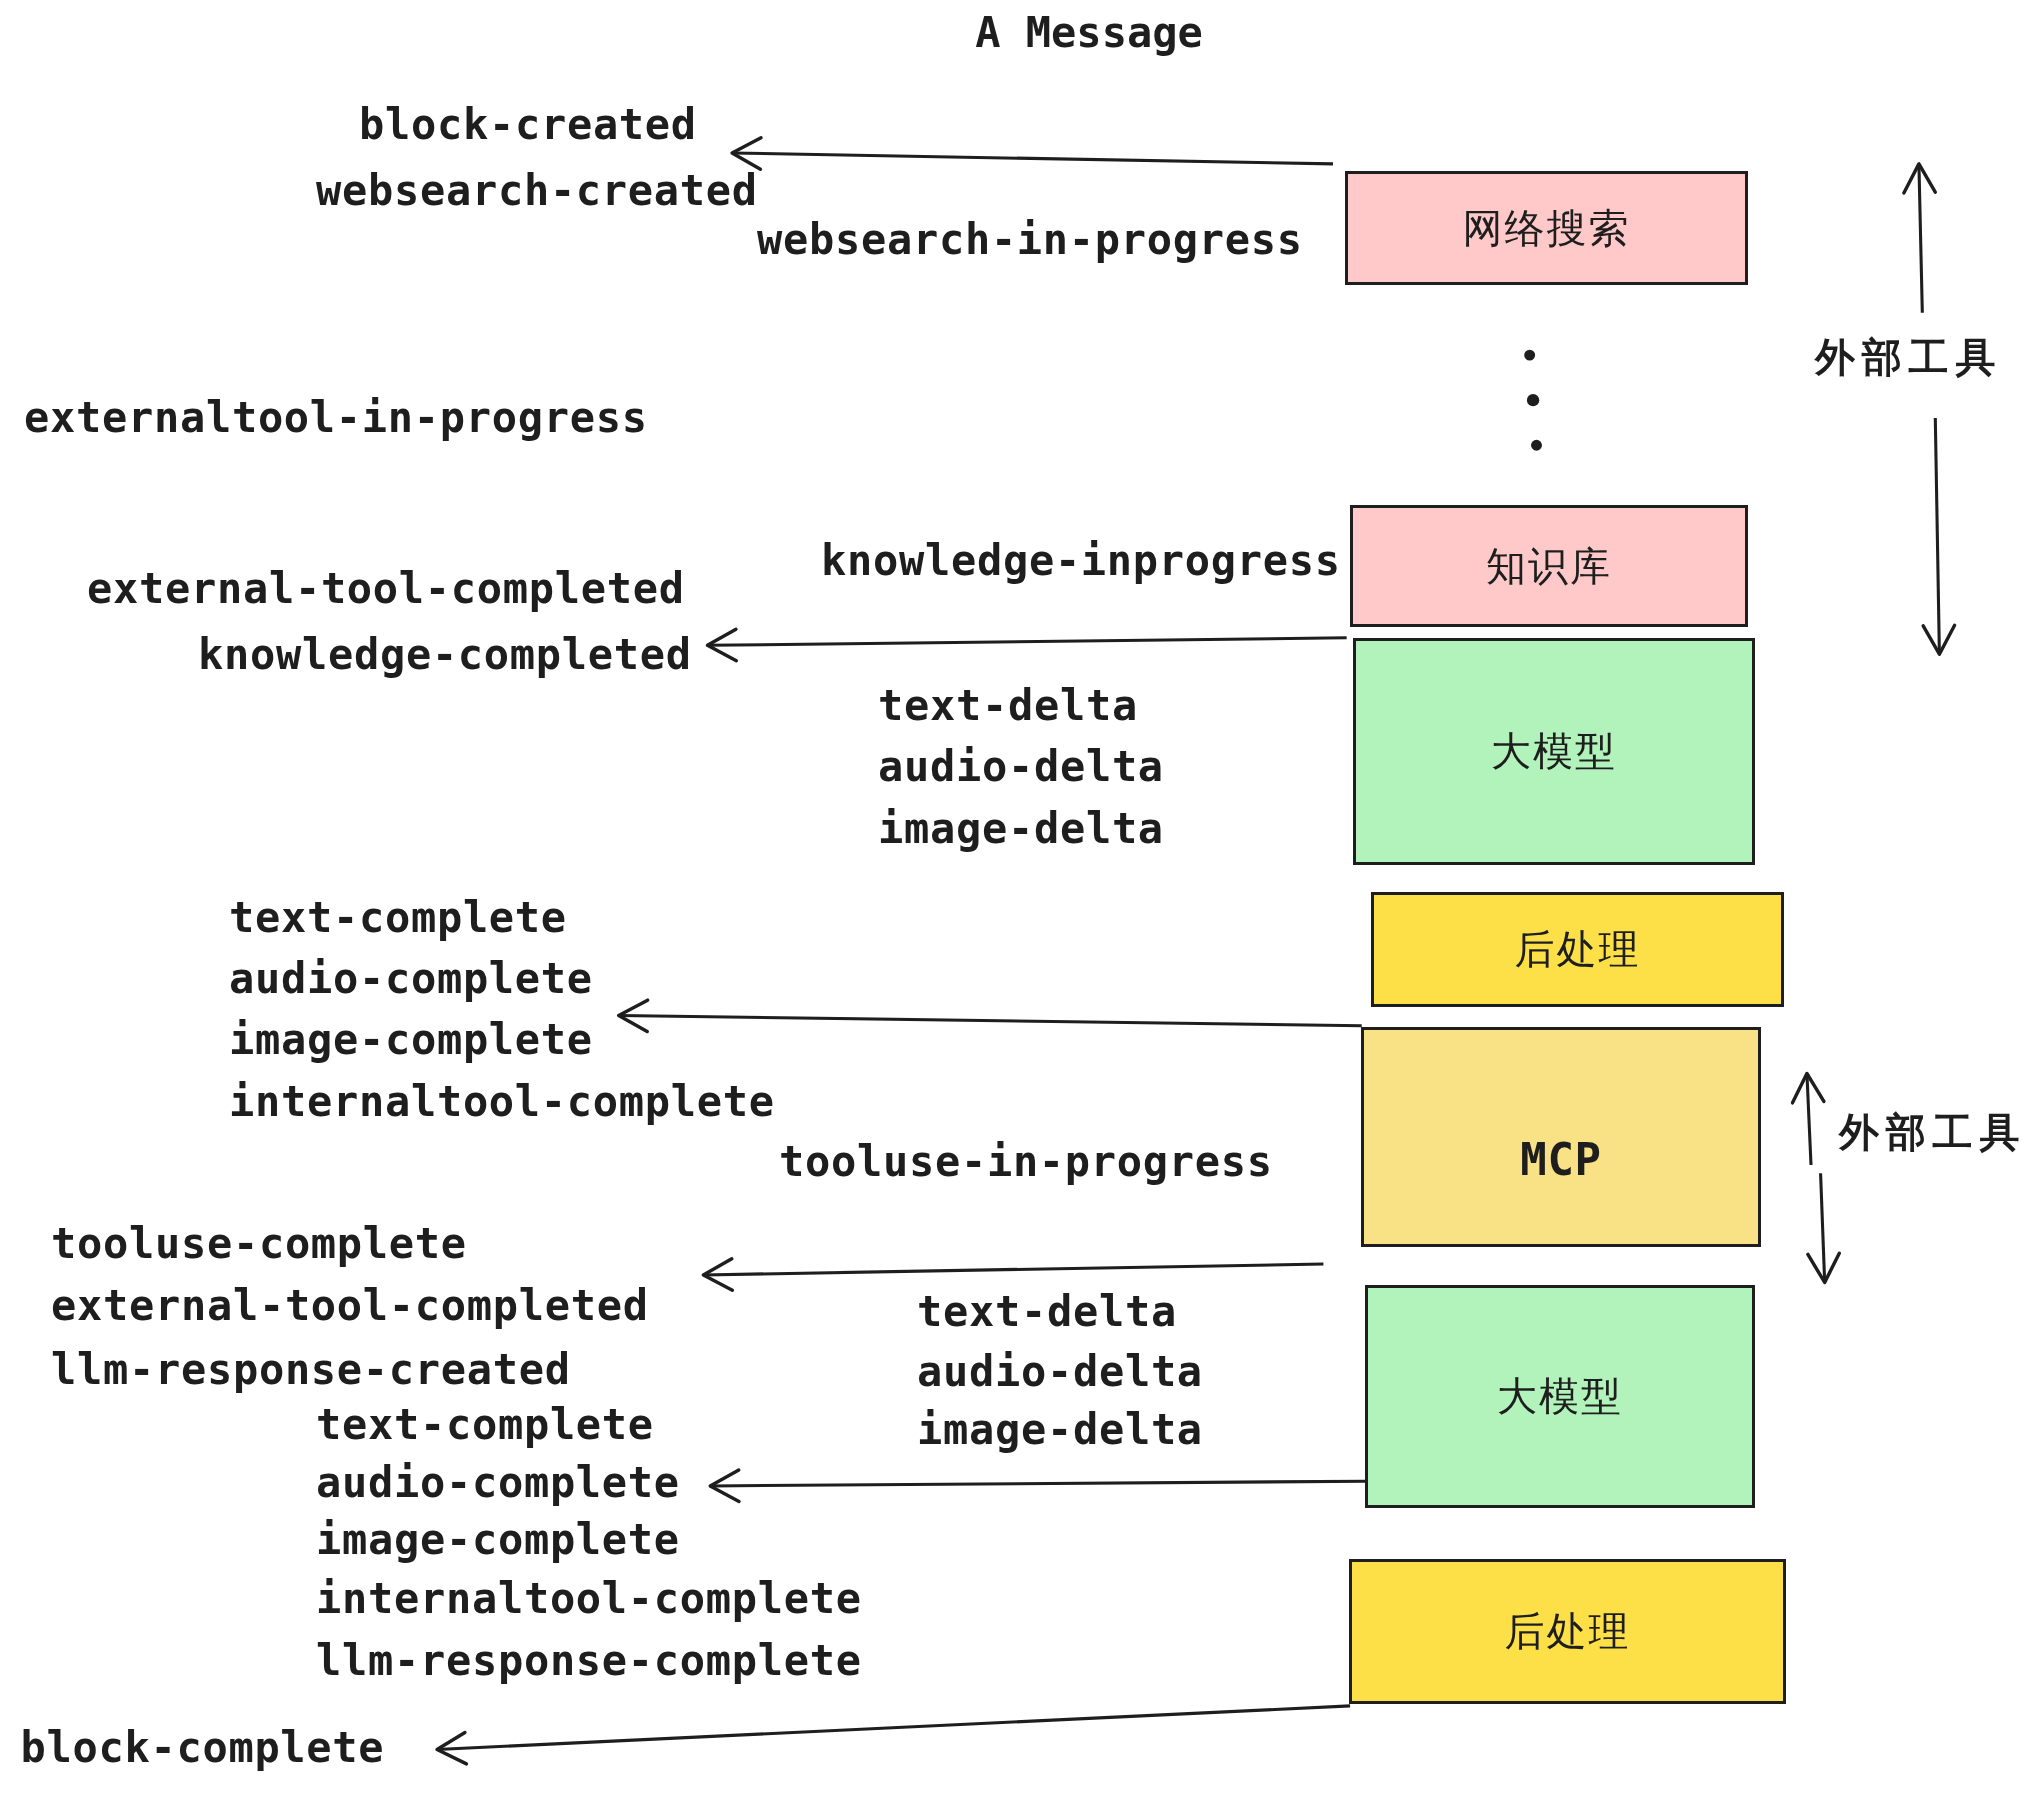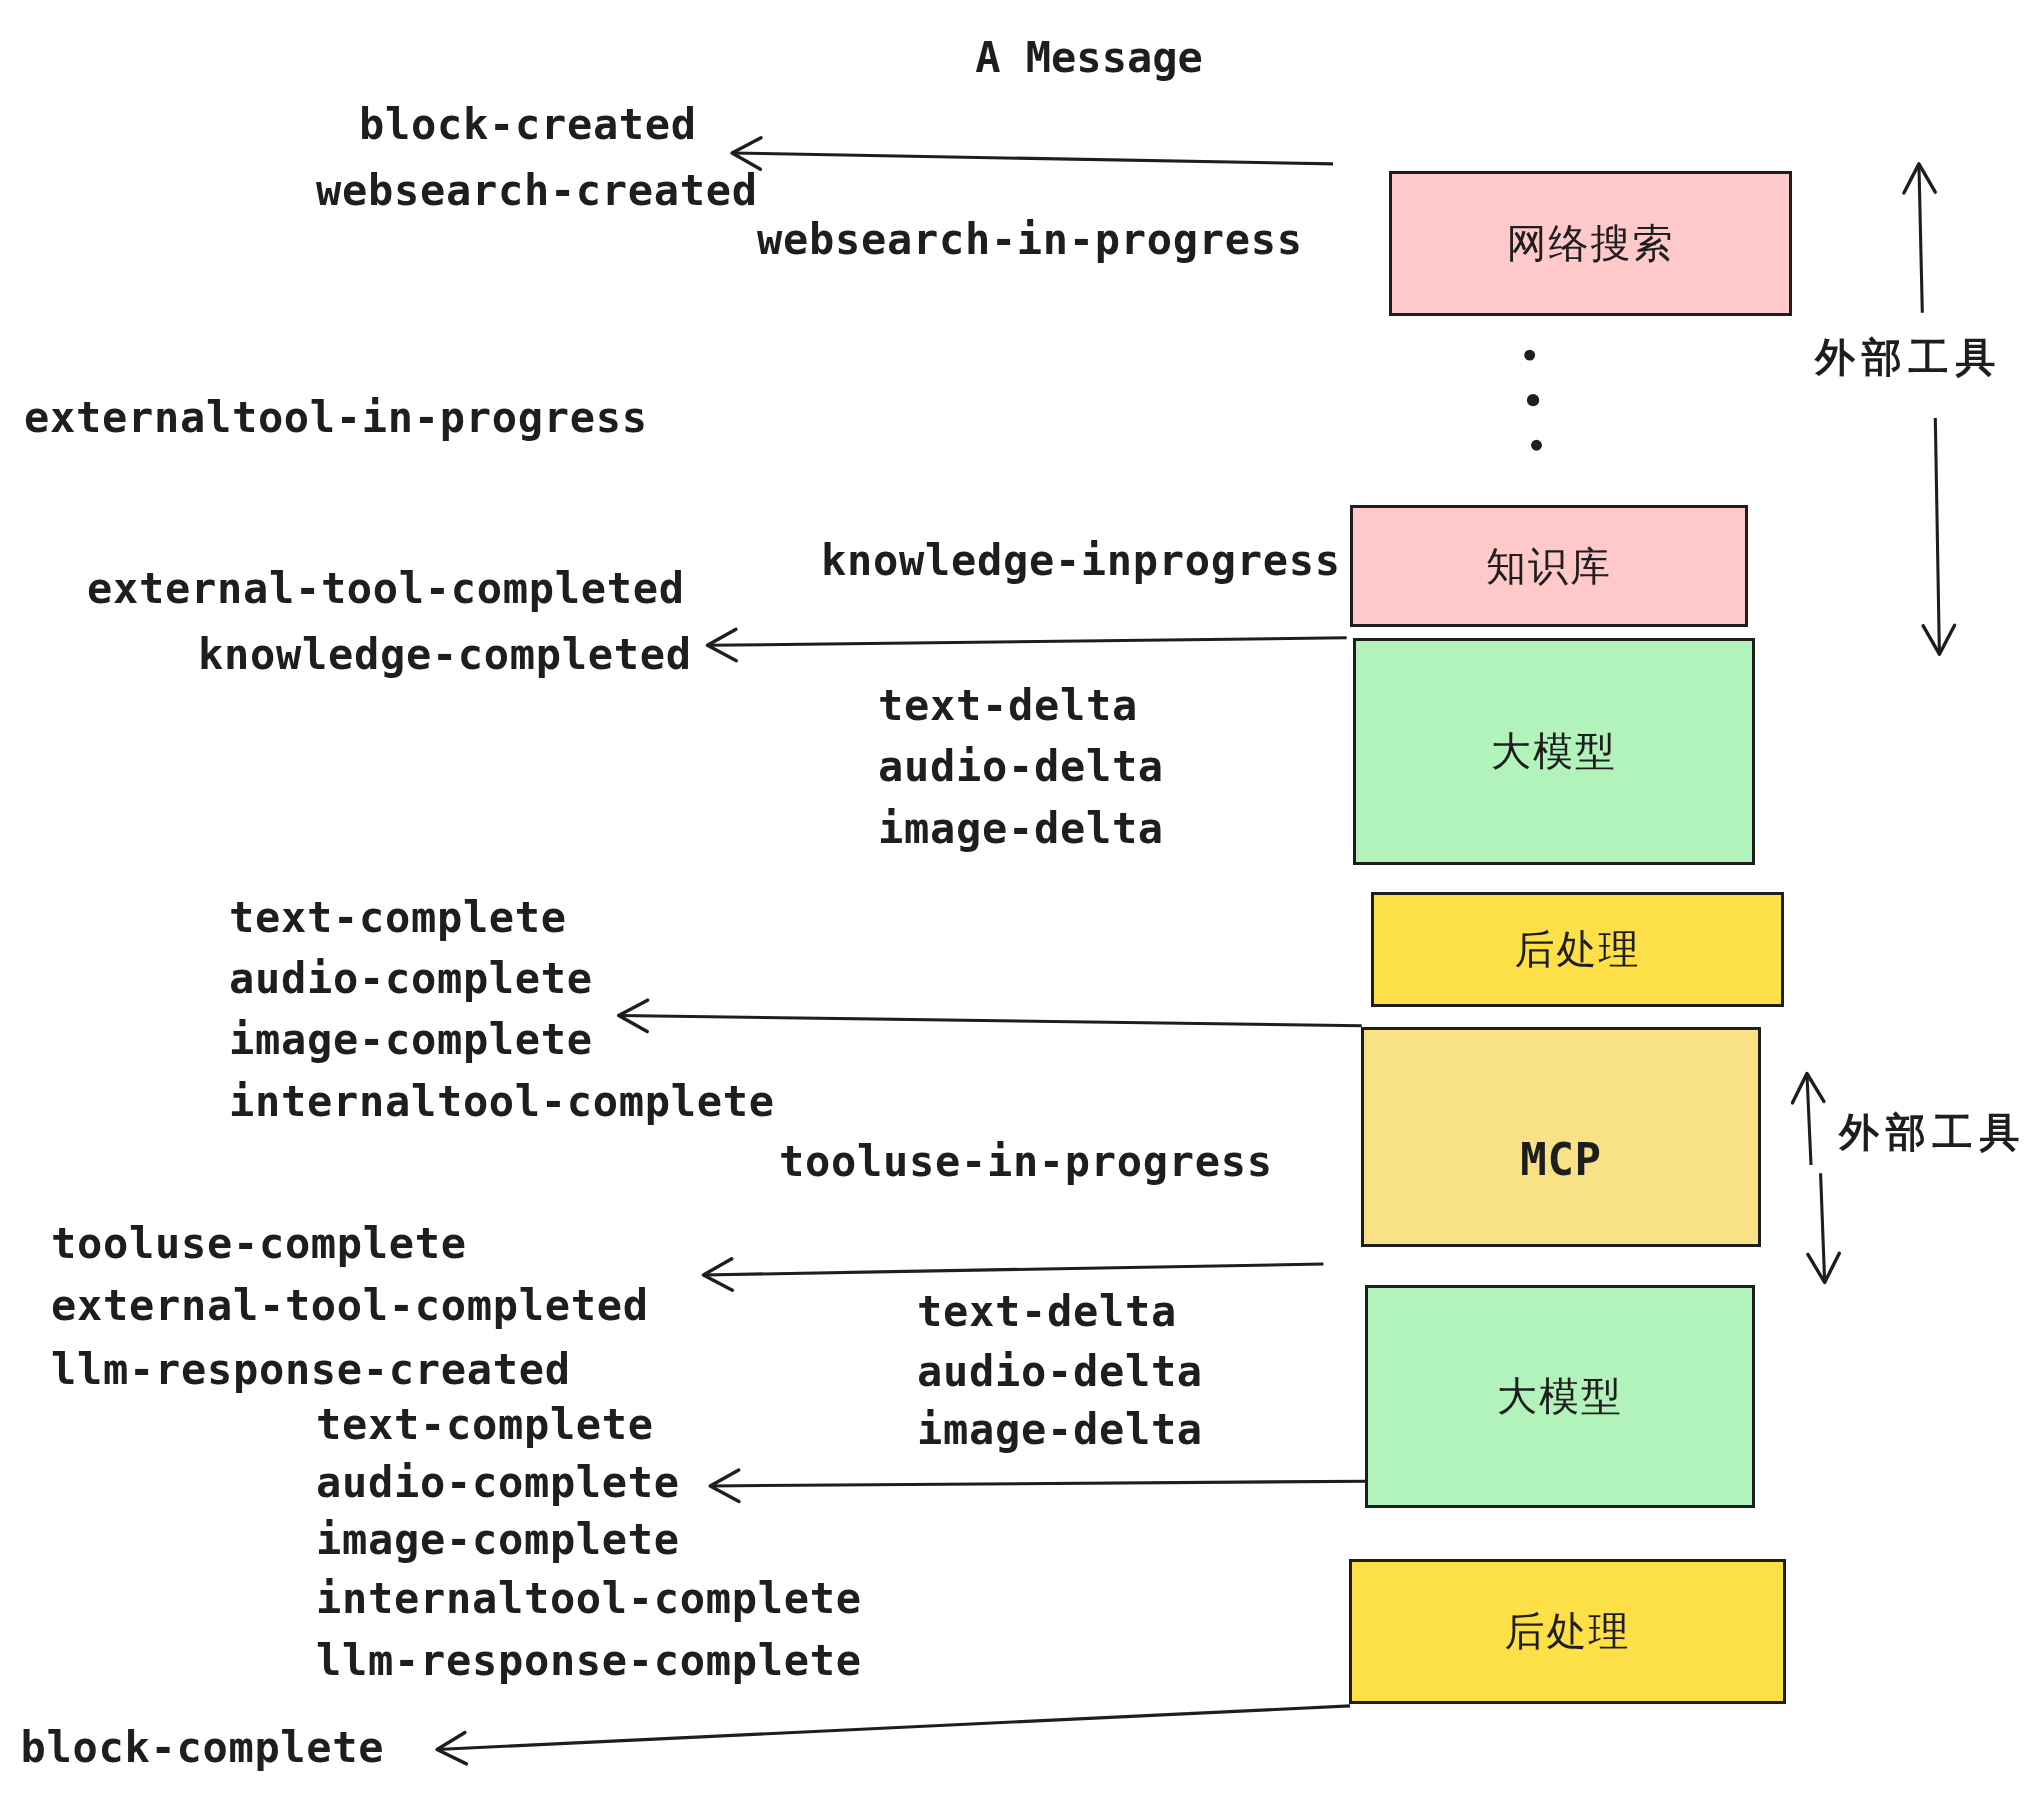--- a/index.html
+++ b/index.html
@@ -62,23 +62,23 @@
     <path d="M2646 1572 L2652 1706" stroke="#1e1e1e" stroke-width="4.5" fill="none" marker-start="url(#ah)"></path>
     <path d="M2672 1878 L2666 1718" stroke="#1e1e1e" stroke-width="4.5" fill="none" marker-start="url(#ah)"></path>
 
     <g fill="#1e1e1e">
       <circle cx="2240" cy="520" r="8"></circle>
       <circle cx="2245" cy="586" r="9"></circle>
       <circle cx="2250" cy="652" r="8"></circle>
     </g>
   </svg>
 
-  <div class="title" style="left:1089px; top:57px;">A Message</div>
+  <div class="title" style="left:1089px; top:32px;">A Message</div>
 
-  <div class="box fill-pink" style="left:1345px; top:171px; width:403px; height:145px;margin-left:44px;">
+  <div class="box fill-pink" style="left:1345px; top:171px; width:403px; height:114px;">
     <span class="lbl">网络搜索</span>
   </div>
   <div class="box fill-pink" style="left:1350px; top:505px; width:398px; height:122px;">
     <span class="lbl">知识库</span>
   </div>
   <div class="box fill-green" style="left:1353px; top:638px; width:402px; height:227px;">
     <span class="lbl">大模型</span>
   </div>
   <div class="box fill-white" style="left:1371px; top:892px; width:413px; height:115px;">
     <span class="lbl">后处理</span>

